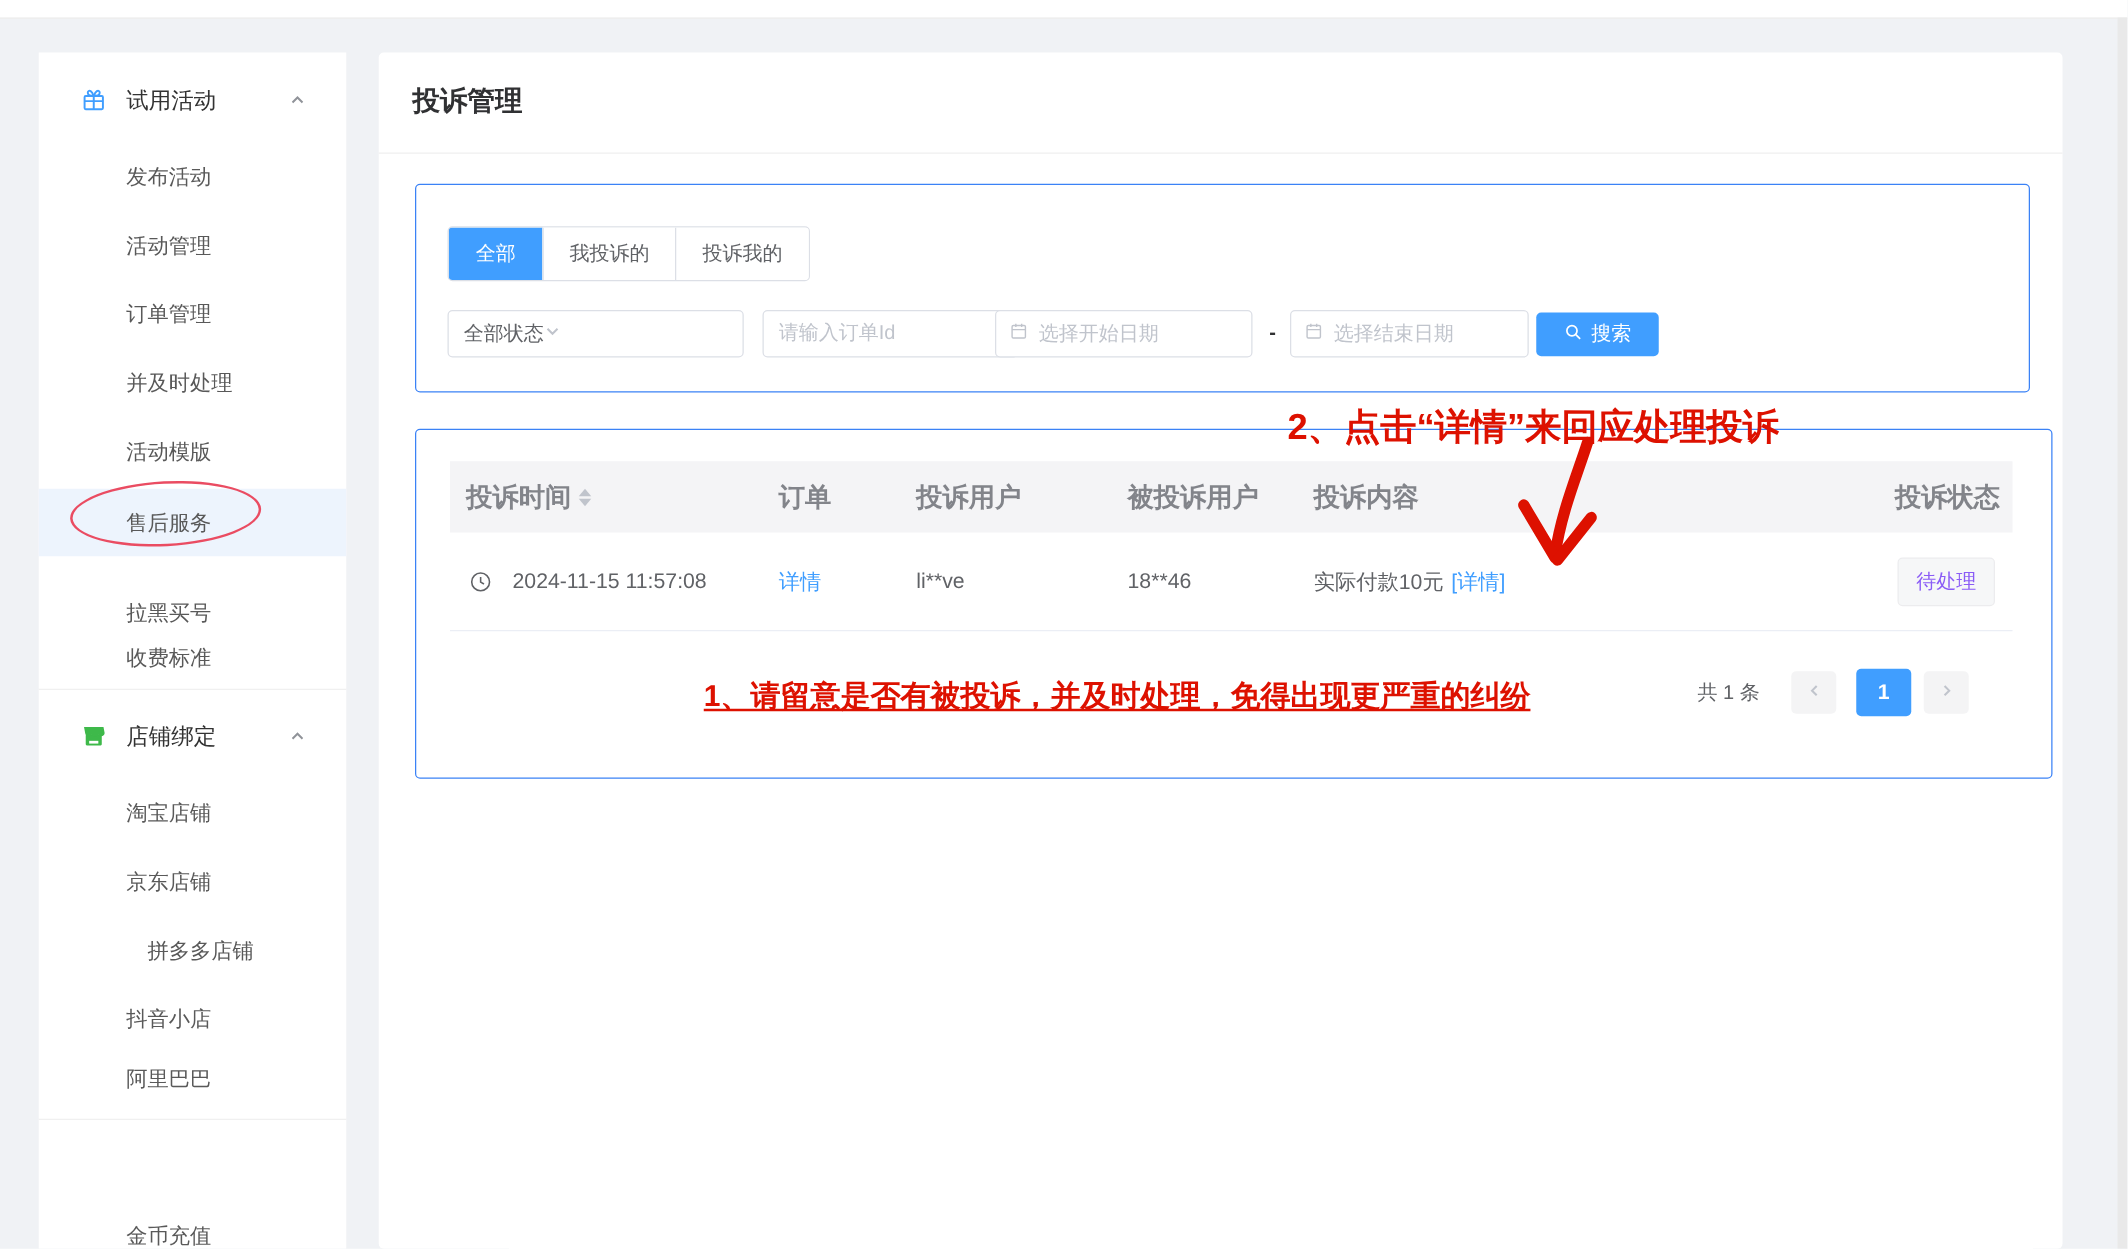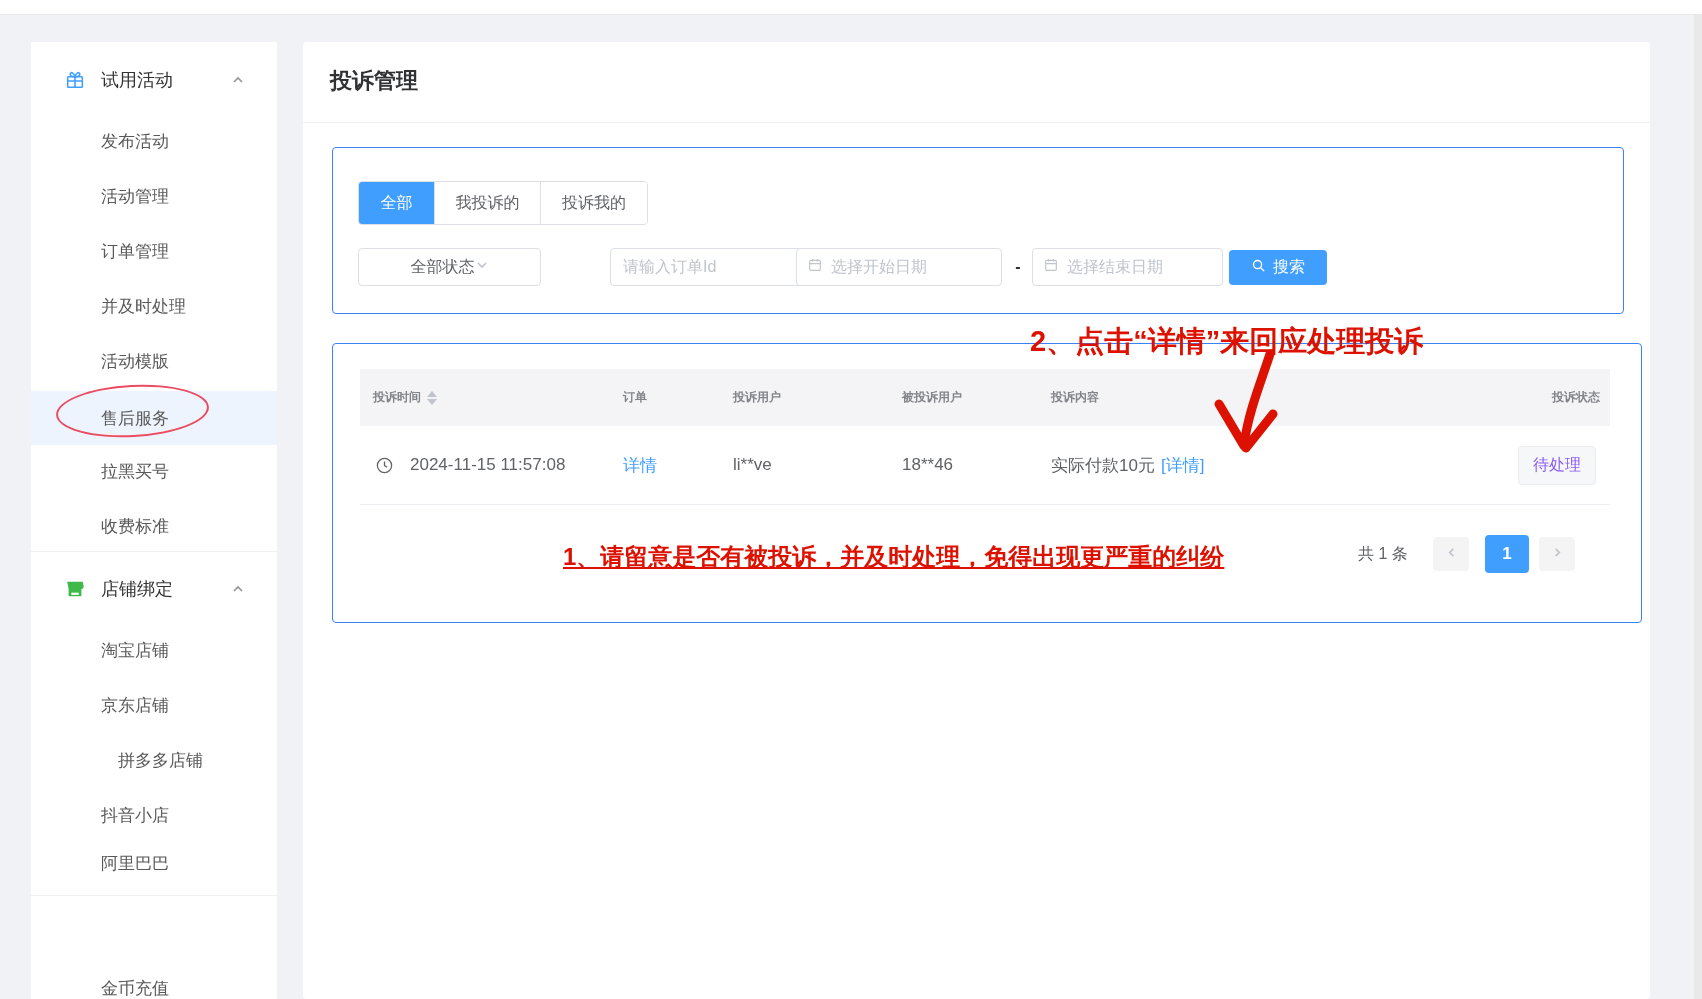--- a/index.html
+++ b/index.html
@@ -35,31 +35,31 @@
   
   .tab-group{position:absolute;left:25px;top:33px;height:42px;display:flex;border:1px solid #dcdfe6;border-radius:4px;overflow:hidden;background:#fff;}
   .tab{display:flex;align-items:center;justify-content:center;font-size:16px;color:#606266;cursor:pointer;background:#fff;}
   .tab + .tab{border-left:1px solid #dcdfe6;}
   .tab.active{background:#409eff;color:#ffffff;border-left:none;}
   .tab-all{width:75px;}
   .tab-mine{width:105px;}
   .tab-against{width:106px;}
   
   .field{position:absolute;top:100px;height:38px;border:1px solid #dcdfe6;border-radius:4px;background:#fff;box-sizing:border-box;display:flex;align-items:center;font-size:16px;}
-  .select-status{left:25px;width:183px;color:#606266;padding:0 12px;justify-content:center;}
+  .select-status{left:25px;width:237px;color:#606266;padding:0 12px;justify-content:flex-start;}
   .input-order{left:277px;width:205px;}
   .input-order input{border:none;outline:none;width:100%;padding:0 12px;font-size:16px;color:#606266;background:transparent;font-family:inherit;}
   .input-order input::placeholder{color:#c0c4cc;}
   .date-field{color:#c0c4cc;padding:0 10px;gap:8px;}
   .date-start{left:463px;width:206px;}
   .date-end{left:699px;width:191px;}
   .date-hyphen{position:absolute;left:678px;top:100px;width:14px;height:38px;display:flex;align-items:center;justify-content:center;color:#303133;font-weight:700;font-size:16px;}
   .search-btn{position:absolute;left:896px;top:102px;width:98px;height:35px;background:#409eff;border:none;border-radius:4px;color:#fff;font-size:16px;display:flex;align-items:center;justify-content:center;gap:7px;cursor:pointer;font-family:inherit;}
   
-  .thead{position:absolute;left:27px;top:25px;width:1250px;height:57px;background:#f4f4f6;display:flex;align-items:center;font-size:12px;font-weight:700;color:#82848a;}
+  .thead{position:absolute;left:27px;top:25px;width:1250px;height:57px;background:#f4f4f6;display:flex;align-items:center;font-size:21px;font-weight:700;color:#82848a;}
   .th{position:absolute;white-space:nowrap;}
   .th-time{left:13px;display:flex;align-items:center;gap:6px;}
   .th-order{left:263px;}
   .th-complainant{left:373px;}
   .th-respondent{left:542px;}
   .th-content{left:691px;}
   .th-status{right:10px;}
   .sort-caret{display:inline-flex;flex-direction:column;gap:2px;}
   .sort-caret i{width:0;height:0;border-left:5px solid transparent;border-right:5px solid transparent;}
   .sort-caret .up{border-bottom:6px solid #c0c4cc;}
@@ -121,21 +121,21 @@
     </div>
   <div class="menu-row" style="top:239px;">
       <span class="menu-item-label">并及时处理</span>
     </div>
   <div class="menu-row" style="top:294px;">
       <span class="menu-item-label">活动模版</span>
     </div>
   <div class="menu-row" style="top:351px;">
       <span class="menu-item-label">售后服务</span>
     </div>
-  <div class="menu-row" style="top:404px;">
+  <div class="menu-row" style="top:423px;">
       <span class="menu-item-label">拉黑买号</span>
     </div>
   <div class="menu-row" style="top:459px;">
       <span class="menu-item-label">收费标准</span>
     </div>
 
   <div class="menu-sep" style="top:509px;"></div>
 
   <div class="menu-row" style="top:522px;">
     <span class="icon">

